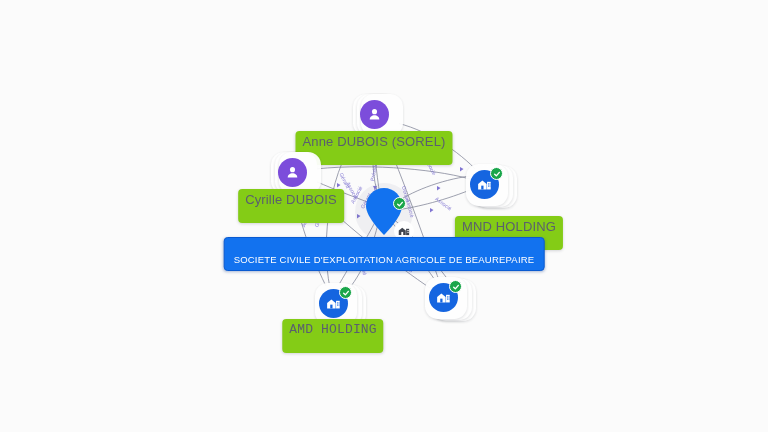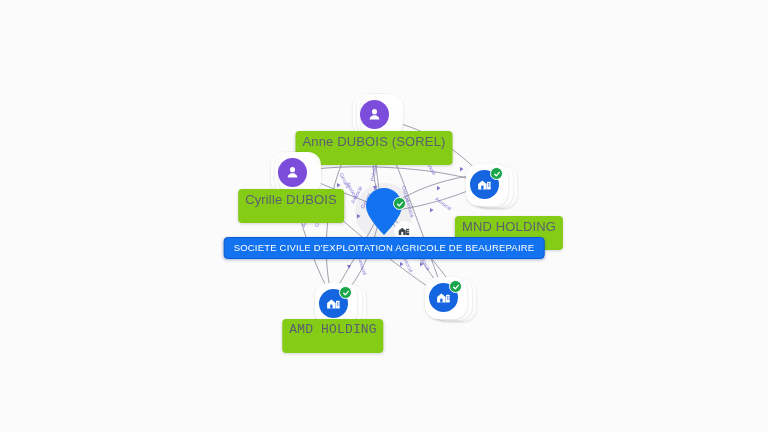--- a/index.html
+++ b/index.html
@@ -117,21 +117,21 @@
     display: flex; align-items: center; justify-content: center;
   }
   .focus-label {
     position: absolute;
     transform: translateX(-50%);
     white-space: nowrap;
     background: #1272ef;
     color: #ffffff;
     font-size: 9.5px;
     letter-spacing: .2px;
-    padding: 4px 9px 5px 9px;
+    padding: 16px 9px 5px 9px;
     border-radius: 4px;
     border: 1px solid #0a5ad0;
     box-shadow: 0 1px 3px rgba(20,60,140,0.35);
   }
 
   
   .edge-label {
     position: absolute;
     color: #7b6fd0;
     font-size: 5.2px;

